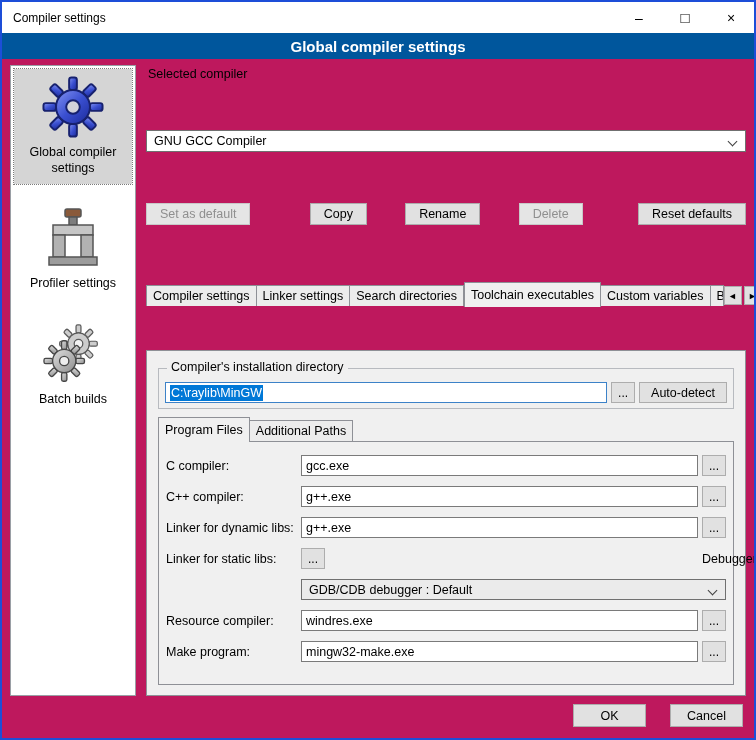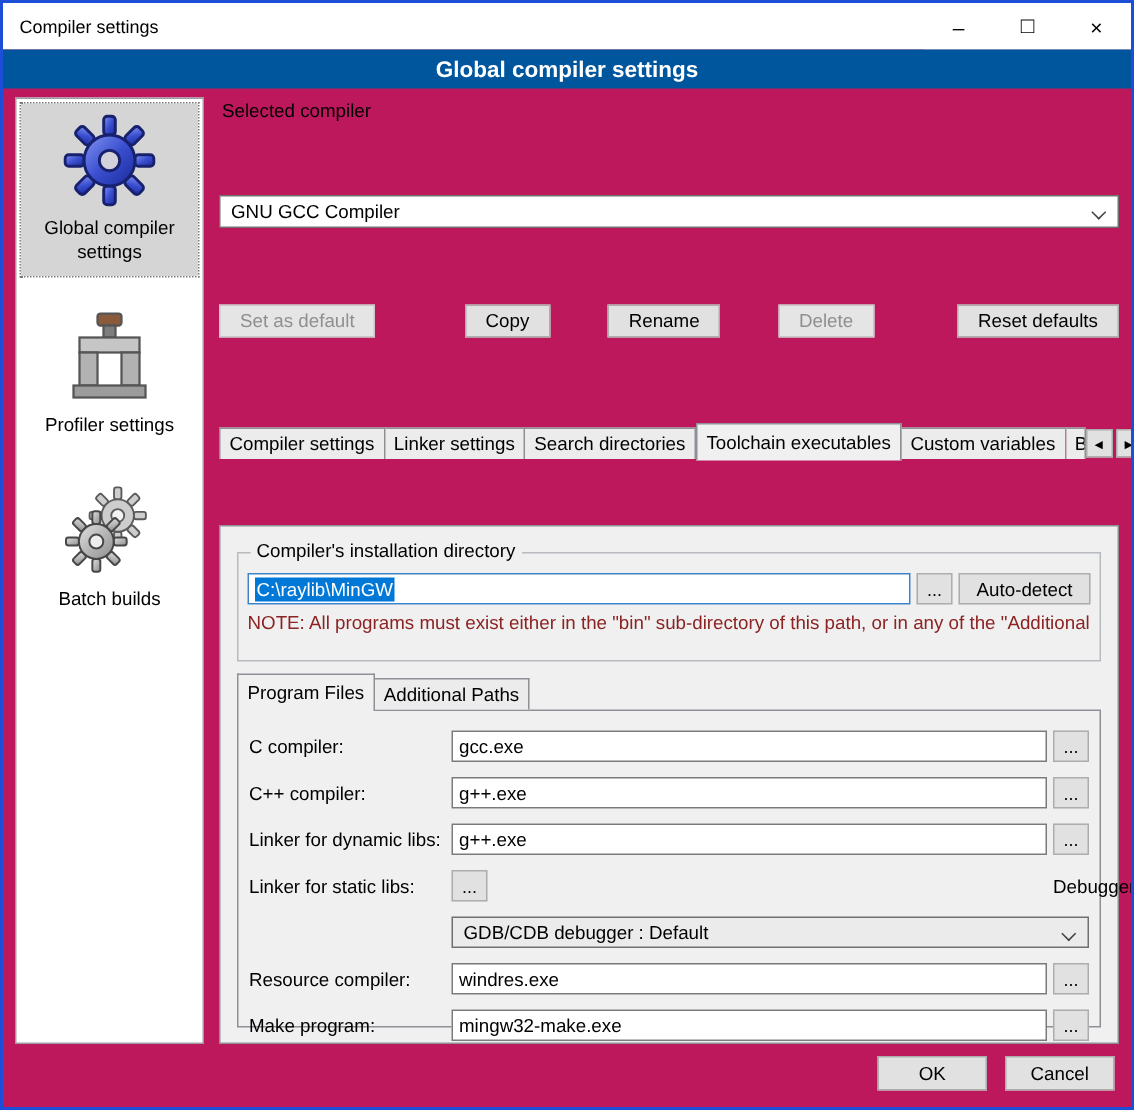--- a/index.html
+++ b/index.html
@@ -49,41 +49,41 @@
   .tab { display: flex; align-items: center; height: 21px; padding: 0 6px; font-size: 12.5px; background: #ececec; border: 1px solid #8e9096; border-bottom: none; margin-right: 0; white-space: nowrap; cursor: default; }
   .tab + .tab { border-left: none; }
   .tab.active { height: 25px; background: #f0f0f0; position: relative; z-index: 3; margin-bottom: -1px; border-left: 1px solid #8e9096; }
   .tab.truncate { overflow: hidden; flex-shrink: 1; min-width: 0; }
   .tab-arrows { margin-left: auto; display: flex; gap: 2px; margin-bottom: 1px; }
   .arrow-btn { width: 18px; height: 19px; font-size: 9px; padding: 0; display: flex; align-items: center; justify-content: center; }
 
   .tabpanel { flex: 1; border: 1px solid #8e9096; background: #f0f0f0; padding: 12px 11px 10px 11px; display: flex; flex-direction: column; min-height: 0; }
 
   
-  .groupbox { position: relative; border: 1px solid #b7babf; margin-top: 5px; padding: 13px 6px 18px 6px; }
+  .groupbox { position: relative; border: 1px solid #b7babf; margin-top: 5px; padding: 13px 6px 5px 6px; }
   .groupbox > .legend { position: absolute; top: -9px; left: 8px; background: #f0f0f0; padding: 0 4px; font-size: 12.5px; }
   .dir-row { display: flex; gap: 4px; }
   .textbox { display: flex; align-items: center; height: 21px; background: #fff; border: 1px solid #7a7a7a; padding: 0 4px; font-size: 12.5px; overflow: hidden; white-space: nowrap; }
   .textbox.focused { border-color: #3c82c8; flex: 1; }
   .textbox.focused .sel { background: #0078d7; color: #fff; padding: 1px 1px; }
   .browse { width: 24px; flex: 0 0 24px; height: 21px; padding: 0; font-size: 12px; line-height: 1; }
   .autodetect { height: 21px; padding: 0 11px; }
   .note { margin-top: 5px; font-size: 12.5px; color: #8b2323; white-space: nowrap; overflow: hidden; }
 
   .inner-tabstrip { margin-top: 8px; }
   .inner-panel { flex: 1; border: 1px solid #8e9096; background: #f0f0f0; padding: 13px 7px; min-height: 0; }
 
   
   .fields { display: grid; grid-template-columns: 131px 1fr 24px; column-gap: 4px; row-gap: 10px; align-items: center; }
   .f-label { font-size: 12.5px; align-self: center; }
   .fields .textbox { width: 100%; }
   .fields .combo { grid-column: 2 / 4; }
 
   
-  .footer { flex: 0 0 42px; display: flex; justify-content: flex-end; align-items: flex-start; gap: 12px; padding: 8px 11px 0 0; }
+  .footer { flex: 0 0 42px; display: flex; justify-content: flex-end; align-items: flex-start; gap: 24px; padding: 8px 11px 0 0; }
   .footer .btn { width: 73px; height: 23px; }
 </style>
 </head>
 <body>
 
 <svg width="0" height="0" style="position:absolute" aria-hidden="true">
   <defs>
     <g id="gear-shape" stroke-width="2">
       <rect x="28" y="1.5" width="8" height="13" rx="2.5"></rect>
       <rect x="28" y="49.5" width="8" height="13" rx="2.5"></rect>
@@ -200,21 +200,20 @@
 
         <div class="groupbox">
           <span class="legend">Compiler's installation directory</span>
           <div class="dir-row">
             <div class="textbox focused">
               <span class="sel">C:\raylib\MinGW</span>
             </div>
             <button class="btn browse">...</button>
             <button class="btn autodetect">Auto-detect</button>
           </div>
-          <div class="note">NOTE: All programs must exist either in the "bin" sub-directory of this path, or in any of the "Additional</div>
         </div>
 
         <div class="tabstrip inner-tabstrip">
           <div class="tab active">Program Files</div>
           <div class="tab">Additional Paths</div>
         </div>
 
         <div class="inner-panel">
           <div class="fields">
 

